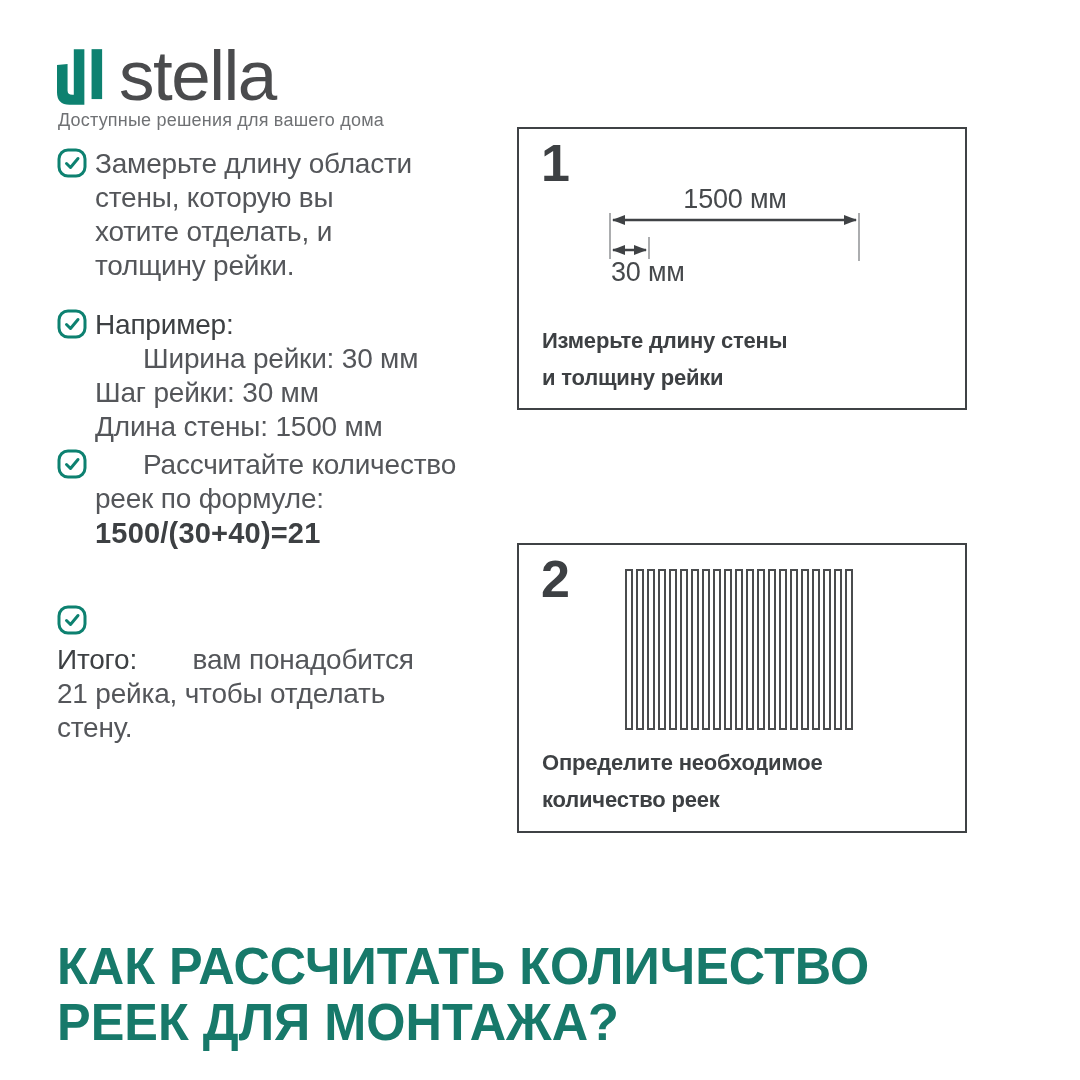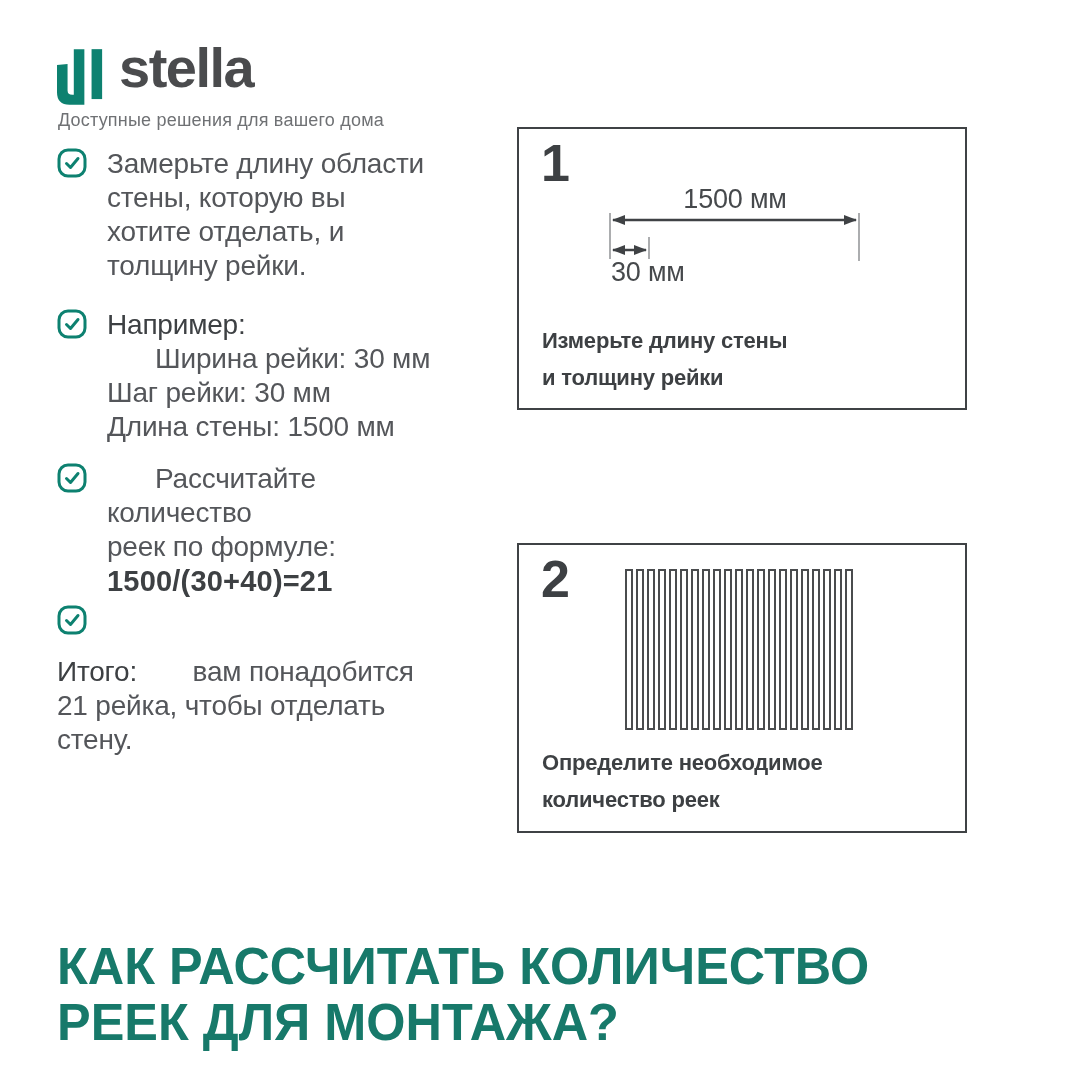--- a/index.html
+++ b/index.html
@@ -8,32 +8,32 @@
     font-family:"Liberation Sans","DejaVu Sans",sans-serif;
     color:var(--text,#54565a);
   }
   .pre{white-space:pre-line;margin-left:48px;}
 
   
   .logo{position:absolute;left:57px;top:46px;width:320px;height:90px;}
   .logo-mark{position:absolute;left:0;top:2px;width:48px;height:58px;}
   .brand{
     position:absolute;left:62px;top:-6px;
-    font-size:56px;font-weight:700;letter-spacing:-1.5px;
+    font-size:71px;font-weight:400;letter-spacing:-1.5px;
     color:var(--brand,#4a4b4d);line-height:1;
   }
   .tagline{
     position:absolute;left:1px;top:64px;
     font-size:18px;color:var(--tagline,#6f7174);letter-spacing:.2px;white-space:nowrap;
   }
 
   
   .checklist{position:absolute;left:57px;top:0;width:410px;}
-  .bullet{position:absolute;left:0;display:flex;gap:20px;align-items:flex-start;width:410px;}
-  .b1{top:147px;} .b2{top:308px;} .b3{top:462px;} .b4{top:604px;flex-direction:column;}
+  .bullet{position:absolute;left:0;display:flex;gap:8px;align-items:flex-start;width:410px;}
+  .b1{top:147px;} .b2{top:308px;} .b3{top:448px;} .b4{top:604px;flex-direction:column;}
   .chk{flex:0 0 30px;width:30px;height:30px;margin-top:1px;}
   .bullet-text{
     margin:0;font-size:28px;line-height:34px;color:var(--text,#54565a);
     letter-spacing:-.2px;
   }
   .lead{font-weight:400;color:var(--text-dark,#3d4043);}
   .lead.block{display:block;}
   .formula{display:block;font-weight:700;font-size:29px;color:var(--text-dark,#3d4043);letter-spacing:.2px;}
 
   

